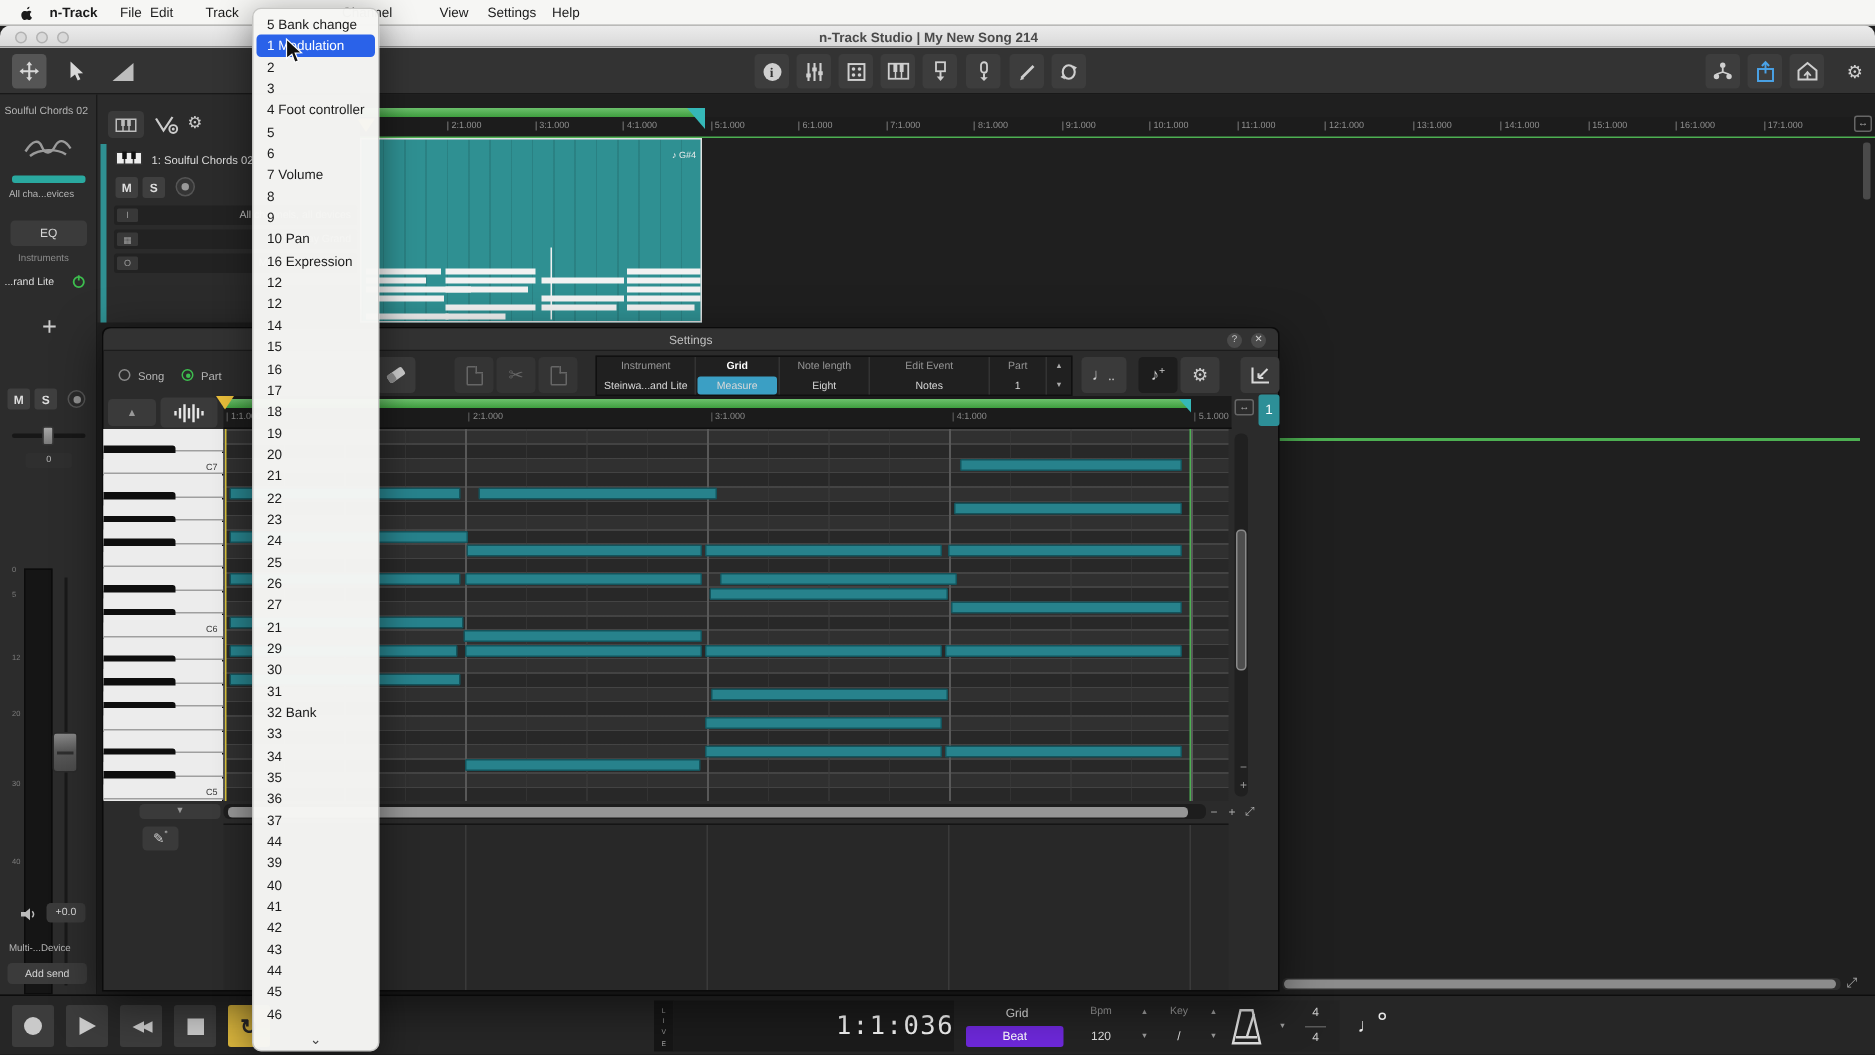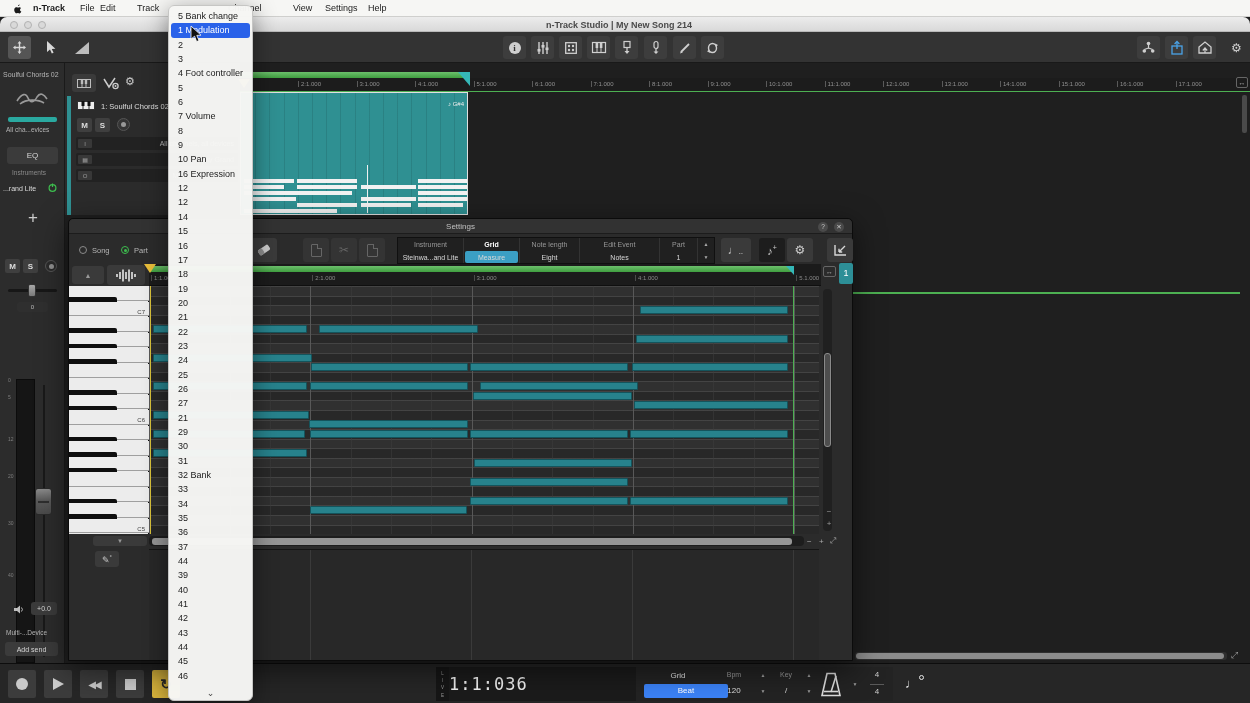--- a/index.html
+++ b/index.html
@@ -120,21 +120,21 @@
   #cursor { left:190px; top:26px; width:12px; height:17px; z-index:40; }
 
   
   #transport { left:0; top:663px; width:1250px; height:40px; background:#262626; border-top:1px solid #0d0d0d; z-index:4; }
   .tpbtn { position:absolute; top:6px; width:28px; height:28px; background:#3c3c3c; border-radius:2px;
     display:flex; align-items:center; justify-content:center; color:#c9c9c9; }
   .tri-play { width:0; height:0; border-left:11px solid #cccccc; border-top:6.5px solid transparent; border-bottom:6.5px solid transparent; }
   #live-chip { position:absolute; left:436px; top:3px; width:13px; height:34px; background:#161616;
     color:#999; font-size:4.5px; text-align:center; line-height:1.6; padding-top:3px; }
   #time-chip { position:absolute; left:449px; top:3px; width:187px; height:34px; background:#1b1b1b;
-    color:#f0f0f0; font-family:"DejaVu Sans Mono", monospace; font-size:17px; text-align:left; line-height:34px; letter-spacing:1px; }
+    color:#f0f0f0; font-family:"DejaVu Sans Mono", monospace; font-size:17px; text-align:right; line-height:34px; letter-spacing:1px; }
   #tr-right { position:absolute; left:636px; top:3px; width:257px; height:34px; background:#232323; font-size:7px; color:#999; }
   .tr-cell-label { position:absolute; text-align:center; }
   .udarrows { position:absolute; width:10px; color:#9a9a9a; font-size:5px; text-align:center; }
 
   
   #rb-scroll { left:855px; top:652px; width:372px; height:8px; background:#2f2f2f; border-radius:3px; z-index:1; }
   #rb-thumb { position:absolute; left:1px; top:1px; width:368px; height:6px; background:#8c8c8c; border-radius:3px; }
 
   .icon-doc { width:11px; height:13px; border:1.5px solid currentColor; border-radius:1px; position:relative; }
   .icon-doc::after { content:""; position:absolute; right:-1px; top:-1px; width:4px; height:4px; background:#343434; border-left:1.5px solid currentColor; border-bottom:1.5px solid currentColor; }
@@ -692,21 +692,21 @@
       </div>
     <div class="tpbtn" style="left:152px;background:#ddb83e">
         <span style="color:#2a2a2a;font-size:14px;font-weight:bold">↻</span>
       </div>
 
     <div id="live-chip">L<br>I<br>V<br>E</div>
     <div id="time-chip">1:1:036</div>
 
     <div id="tr-right">
       <div class="tr-cell-label" style="left:10px;top:4px;width:64px;font-size:8px;color:#e0e0e0">Grid</div>
-      <div class="abs" style="left:8px;top:17px;width:84px;height:14px;background:#3b82f6;border-radius:2px;color:#fff;font-size:8px;text-align:center;line-height:14px">Beat</div>
+      <div class="abs" style="left:8px;top:17px;width:65px;height:14px;background:#6d28d9;border-radius:2px;color:#fff;font-size:8px;text-align:center;line-height:14px">Beat</div>
 
       <div class="tr-cell-label" style="left:76px;top:4px;width:44px">Bpm</div>
       <div class="tr-cell-label" style="left:76px;top:19px;width:44px;font-size:8px;color:#dddddd">120</div>
       <div class="udarrows" style="left:122px;top:5px">▲</div>
       <div class="udarrows" style="left:122px;top:21px">▼</div>
 
       <div class="tr-cell-label" style="left:132px;top:4px;width:36px">Key</div>
       <div class="tr-cell-label" style="left:132px;top:19px;width:36px;font-size:8px;color:#dddddd">/</div>
       <div class="udarrows" style="left:168px;top:5px">▲</div>
       <div class="udarrows" style="left:168px;top:21px">▼</div>

